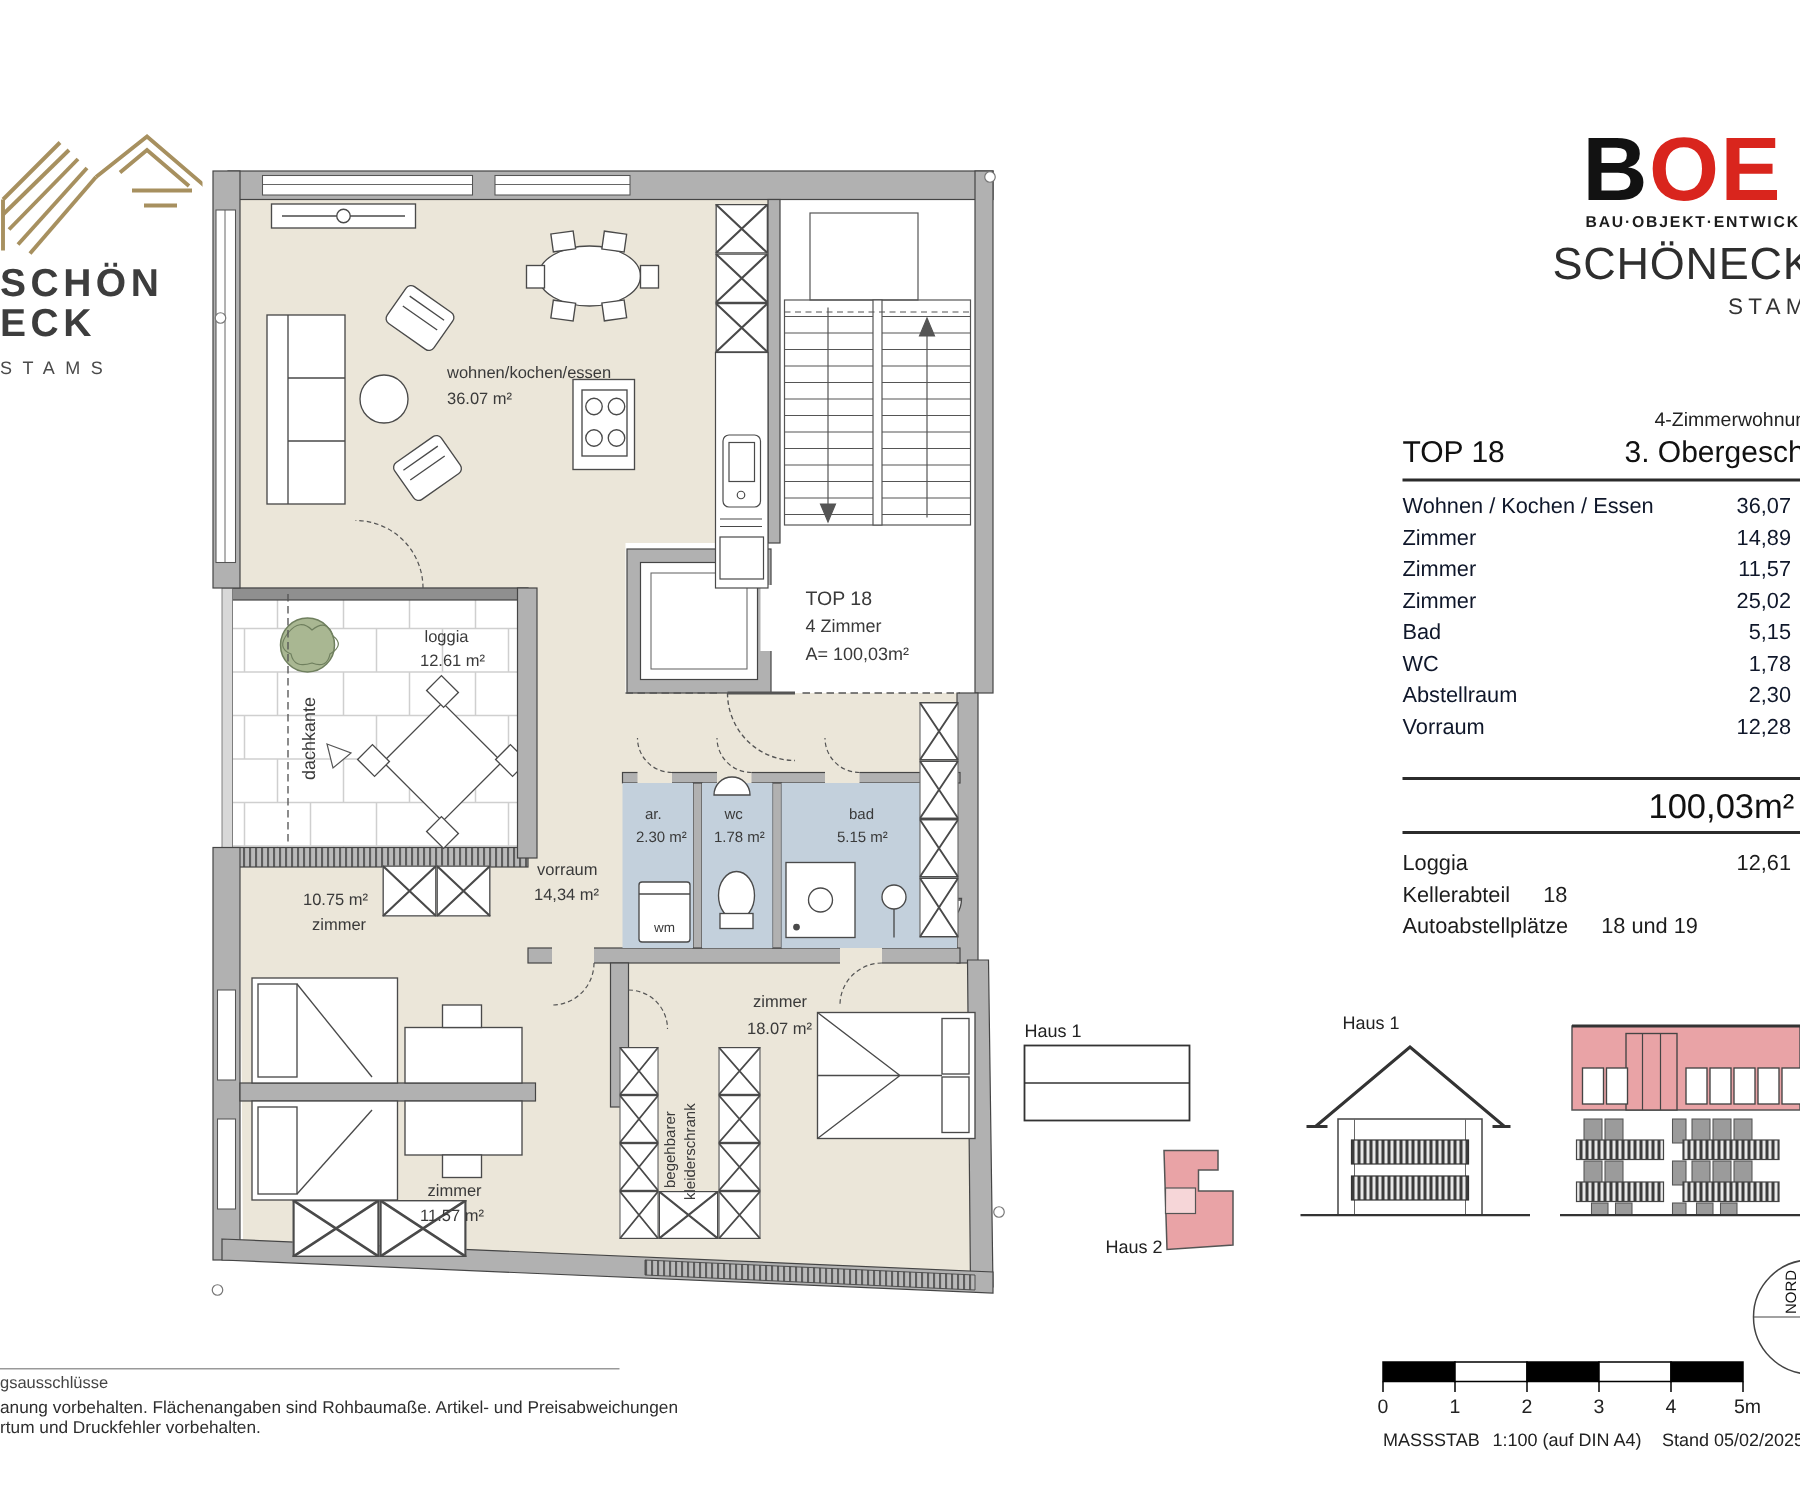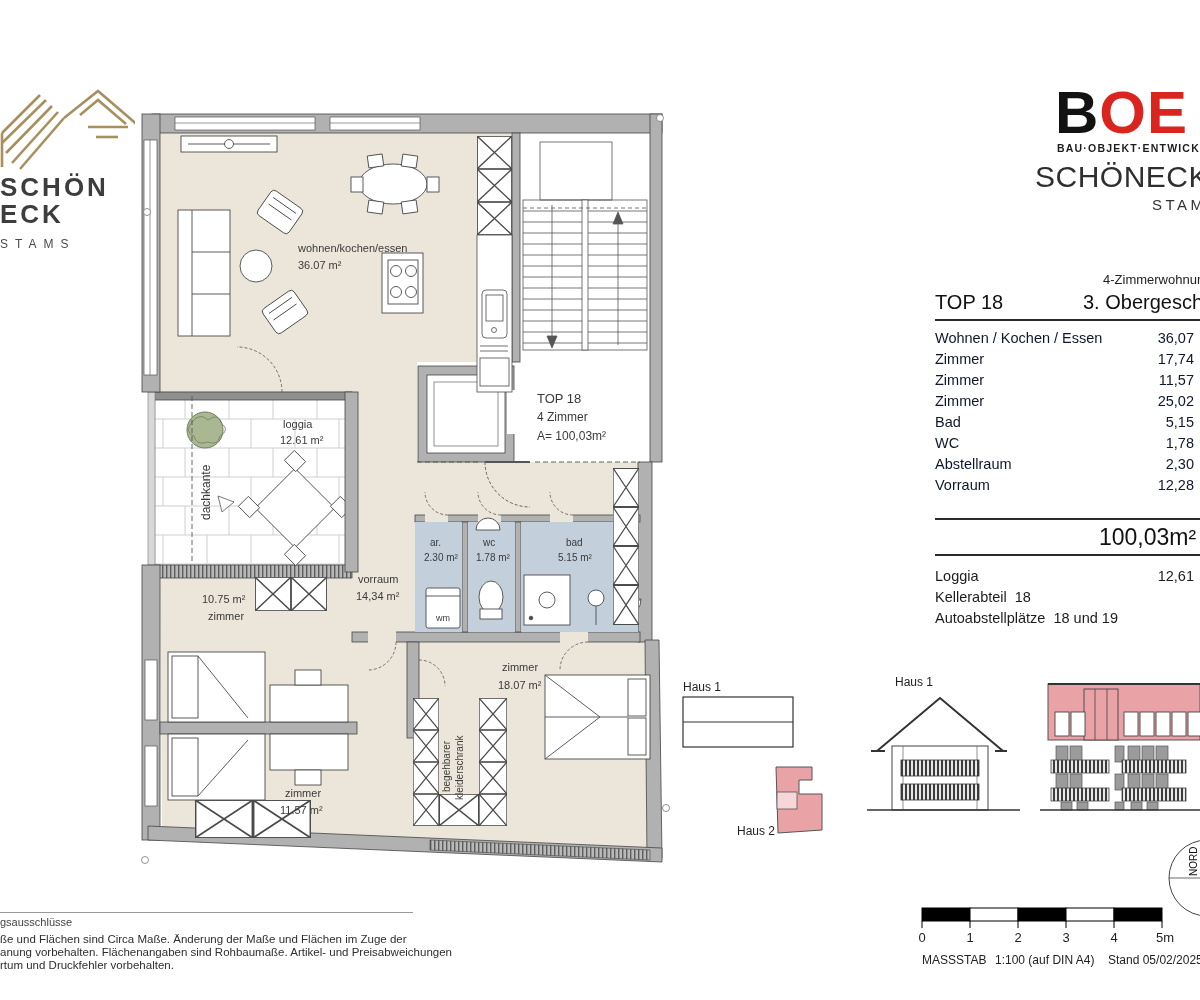--- a/index.html
+++ b/index.html
@@ -22,21 +22,21 @@
   #panel .cat{position:absolute;left:168px;top:2px;font-size:13px;white-space:nowrap;color:#222}
   #panel .unit{position:absolute;left:0;top:21px;font-size:20px;color:#111}
   #panel .floor{position:absolute;left:148px;top:21px;font-size:20px;color:#111;white-space:nowrap}
   #panel .rule1{position:absolute;left:0;top:49px;width:265px;border-top:2px solid #2b2b2b}
   .prow{position:absolute;left:0;width:265px;height:21px;font-size:14.5px;color:#0f172a}
   .prow .v{position:absolute;right:6px;top:0}
   #panel .rule2{position:absolute;left:0;top:248px;width:265px;border-top:2px solid #2b2b2b}
   #panel .total{position:absolute;left:164px;top:254px;font-size:23px;color:#111;white-space:nowrap}
   #panel .rule3{position:absolute;left:0;top:284px;width:265px;border-top:2px solid #2b2b2b}
   .xrow{position:absolute;left:0;width:265px;height:21px;font-size:14.5px;color:#1c1c1c;white-space:nowrap}
-  .xrow .iv{margin-left:8px}
+  .xrow .iv{margin-left:22px}
   .xrow .v{position:absolute;right:6px;top:0}
   
   #f-rule{left:0;top:912px;width:413px;border-top:1px solid #999}
   #f-head{left:0;top:916px;font-size:11px;color:#444;white-space:nowrap}
   #f-left{left:0;top:933px;font-size:11.5px;line-height:13px;color:#2e2e2e;white-space:nowrap}
   #f-center{left:420px;top:929px;font-size:11.5px;line-height:13px;color:#2e2e2e;white-space:nowrap}
 </style>
 </head>
 <body>
 
@@ -67,21 +67,21 @@
 <div class="abs" id="project">SCHÖNECK 21</div>
 <div class="abs" id="projcity">STAMS</div>
 
 <div class="abs" id="panel">
   <div class="cat">4-Zimmerwohnung</div>
   <div class="unit">TOP 18</div>
   <div class="floor">3. Obergeschoss</div>
   <div class="rule1"></div>
 
   <div class="prow" style="top:60px"><span>Wohnen / Kochen / Essen</span><span class="v">36,07</span></div>
-  <div class="prow" style="top:81px"><span>Zimmer</span><span class="v">17,74</span></div>
+  <div class="prow" style="top:81px"><span>Zimmer</span><span class="v">14,89</span></div>
   <div class="prow" style="top:102px"><span>Zimmer</span><span class="v">11,57</span></div>
   <div class="prow" style="top:123px"><span>Zimmer</span><span class="v">25,02</span></div>
   <div class="prow" style="top:144px"><span>Bad</span><span class="v">5,15</span></div>
   <div class="prow" style="top:165px"><span>WC</span><span class="v">1,78</span></div>
   <div class="prow" style="top:186px"><span>Abstellraum</span><span class="v">2,30</span></div>
   <div class="prow" style="top:207px"><span>Vorraum</span><span class="v">12,28</span></div>
 
   <div class="rule2"></div>
   <div class="total">100,03m²</div>
   <div class="rule3"></div>
@@ -437,18 +437,17 @@
     <text x="250" y="42">5m</text>
   </g>
   <text x="7" y="64" font-size="12" fill="#222">MASSSTAB</text>
   <text x="80" y="64" font-size="12" fill="#222">1:100 (auf DIN A4)</text>
   <text x="193" y="64" font-size="12" fill="#222">Stand 05/02/2025</text>
 </svg>
 
 <div class="abs" id="f-rule"></div>
 <div class="abs" id="f-head">gsausschlüsse</div>
 <div class="abs" id="f-left">
-  <div>ße und Flächen sind Circa Maße. Änderung der Maße und Flächen im Zuge der</div>
   <div>anung vorbehalten. Flächenangaben sind Rohbaumaße. Artikel- und Preisabweichungen</div>
   <div>rtum und Druckfehler vorbehalten.</div>
 </div>
 <div class="abs" id="f-center">
 </div>
 
 </body></html>

